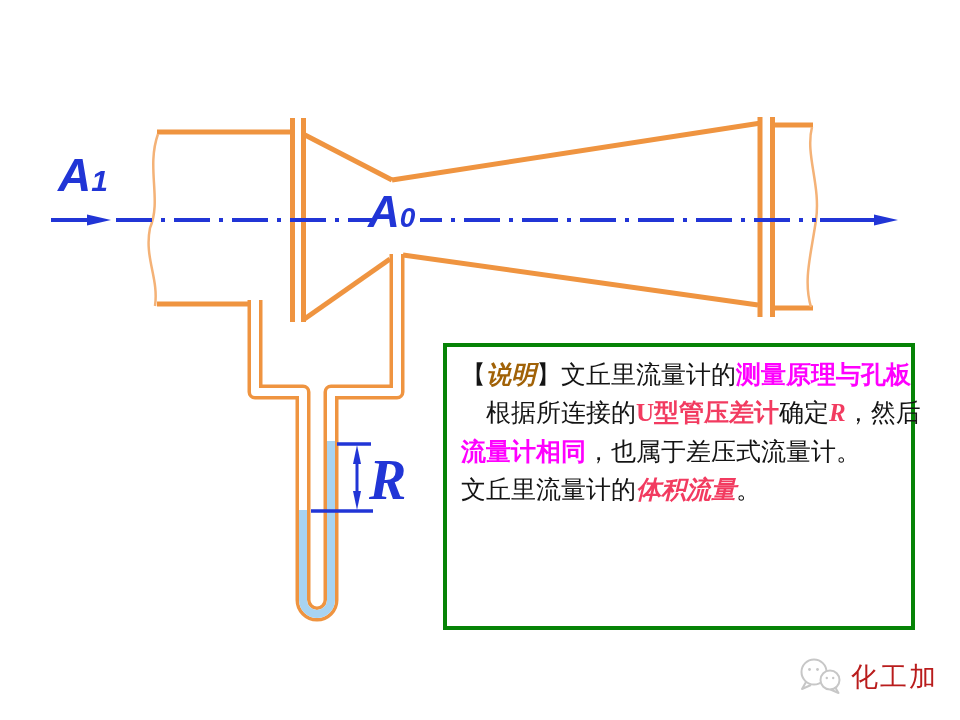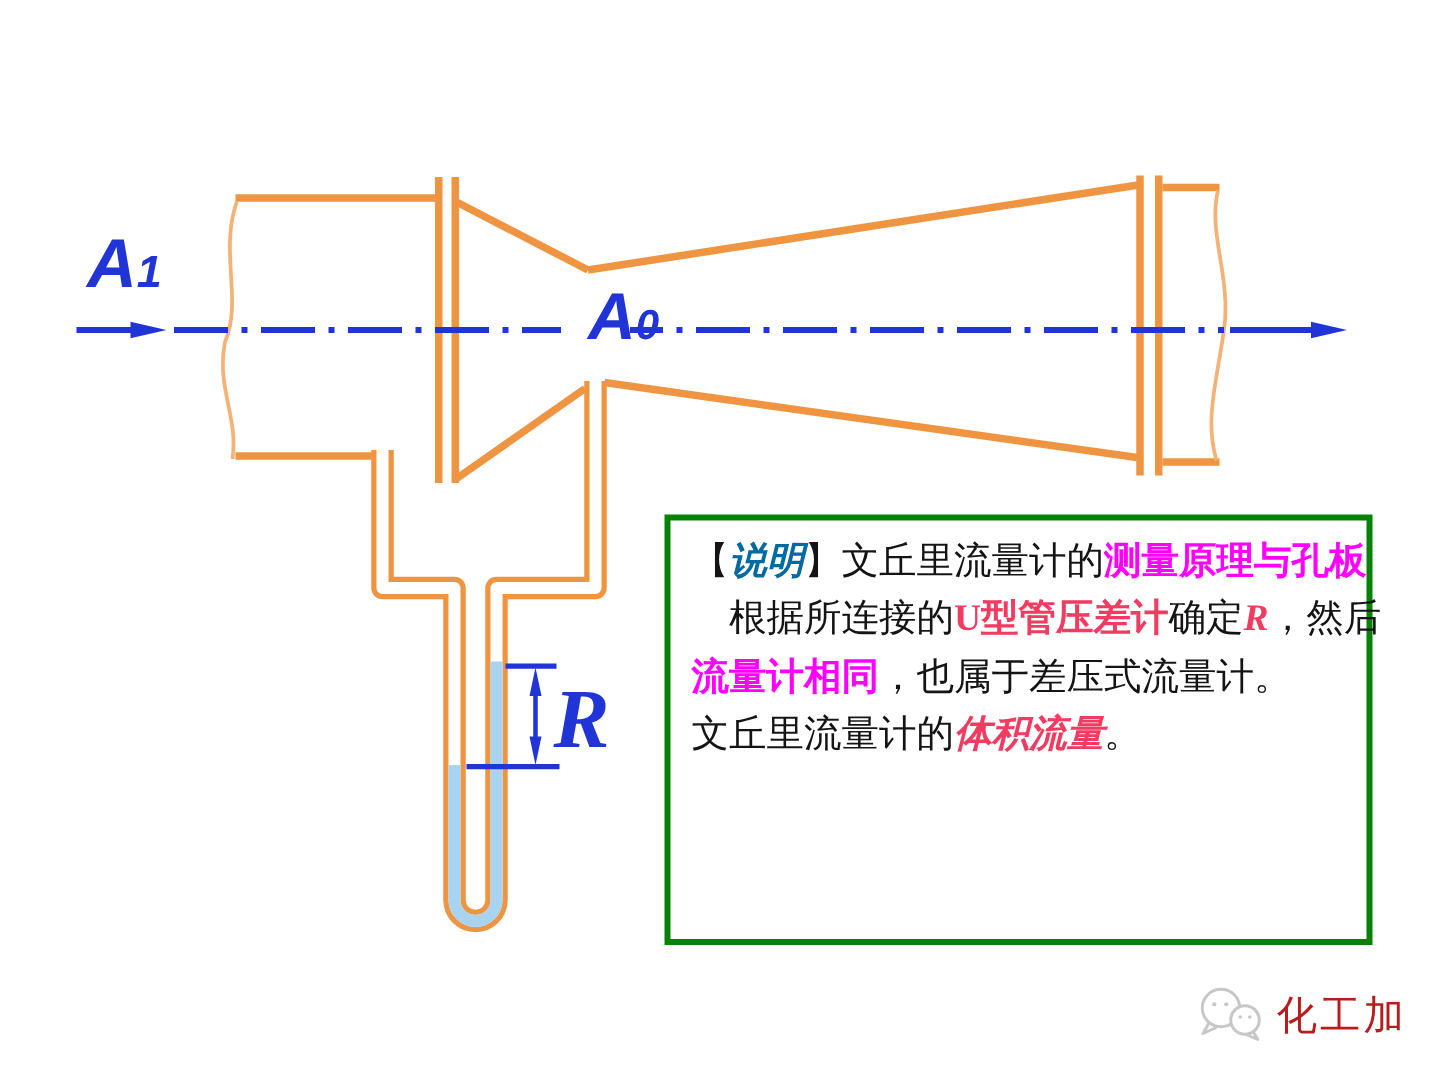--- a/index.html
+++ b/index.html
@@ -5,29 +5,29 @@
   html,body{margin:0;padding:0;background:#ffffff;}
   #slide{position:relative;width:960px;height:720px;background:#ffffff;overflow:hidden;
          font-family:"Liberation Sans","DejaVu Sans",sans-serif;}
   #diagram-svg{position:absolute;left:0;top:0;width:960px;height:720px;}
   .overlay{position:absolute;white-space:nowrap;}
   #page-title{left:72px;top:44px;font-size:36px;font-weight:bold;color:#F4156F;letter-spacing:1px;}
   #page-title .title-num{font-family:"Liberation Serif","DejaVu Serif",serif;font-size:43px;}
   .area-label{color:#2135D6;font-style:italic;font-weight:bold;line-height:1;}
   #label-a1{left:58px;top:152px;font-size:46px;}
   #label-a1 .sub-digit{font-size:30px;}
-  #label-a0{left:392px;top:190px;font-size:44px;}
+  #label-a0{left:368px;top:190px;font-size:44px;}
   #label-a0 .sub-digit{font-size:28px;}
   #label-r{left:369px;top:452px;font-size:56px;color:#2135D6;
            font-family:"Liberation Serif","DejaVu Serif",serif;font-style:italic;font-weight:bold;line-height:1;}
   #note-box{left:443px;top:343px;width:440px;height:271px;border:4px solid #068306;background:#ffffff;
             padding:8px 10px 0 14px;font-size:25px;line-height:38px;color:#141414;}
   .note-line{white-space:nowrap;}
   .note-line.indent{padding-left:25px;}
-  .term-orange{color:#0369a1;font-style:italic;font-weight:bold;}
+  .term-orange{color:#a16207;font-style:italic;font-weight:bold;}
   .magenta{color:#FF00FF;font-weight:bold;}
   .crimson{color:#F23B60;font-weight:bold;}
   .serif-u{font-family:"Liberation Serif","DejaVu Serif",serif;}
   .r-sym{font-family:"Liberation Serif","DejaVu Serif",serif;font-style:italic;}
   .script-red{color:#F23B60;font-style:italic;font-weight:bold;}
   #watermark{left:797px;top:656px;display:flex;align-items:center;gap:6px;color:#C7C7C7;}
   #watermark .wm-text{font-size:27px;letter-spacing:2px;color:#b91c1c;}
 </style>
 </head>
 <body>

